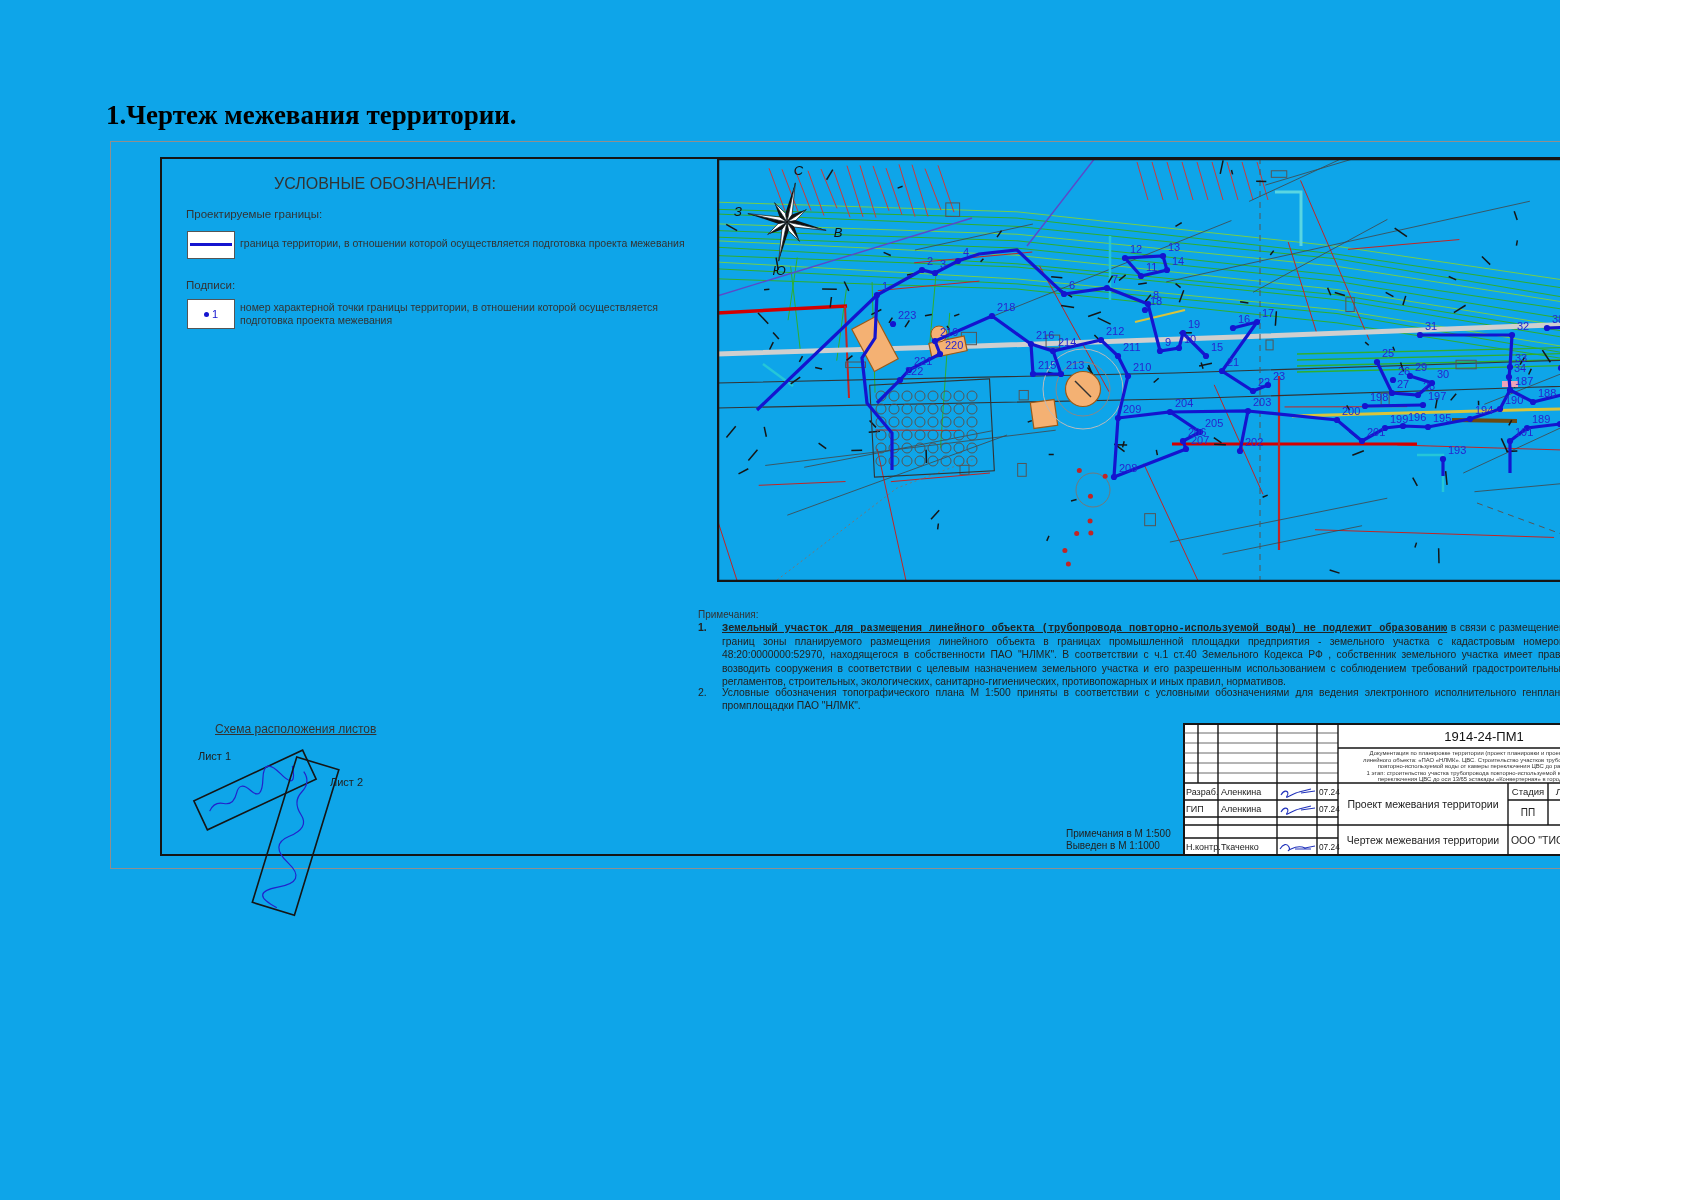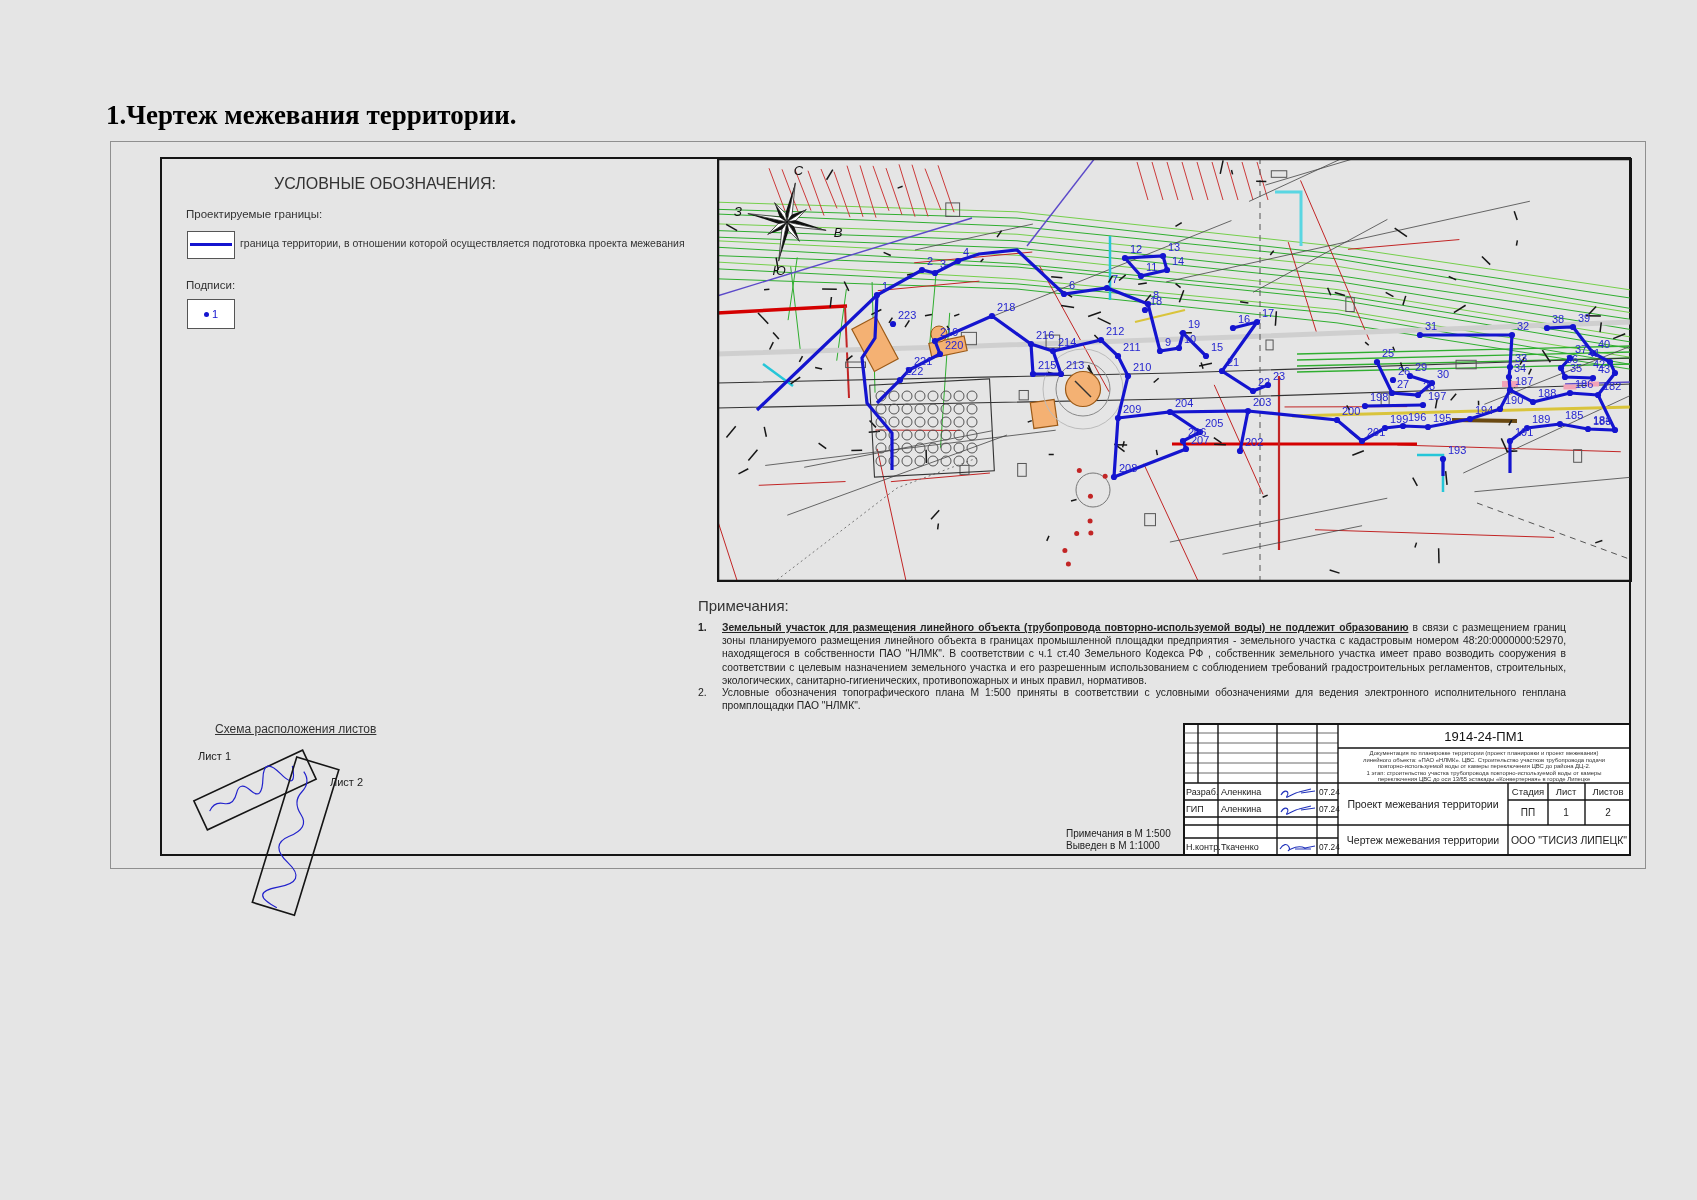--- a/index.html
+++ b/index.html
@@ -1,35 +1,35 @@
 <!DOCTYPE html>
 <html><head>
 <meta charset="utf-8">
 <style>
   html,body{margin:0;padding:0;background:#ffffff;}
-  .page{position:relative;width:1697px;height:1200px;background:#e5e5e5;overflow:hidden;
+  .page{position:relative;width:1560px;height:1200px;background:#0ea5e9;overflow:hidden;
         font-family:"Liberation Sans",sans-serif;color:#222;}
   .abs{position:absolute;}
   .drawing-title{left:106px;top:100px;font-family:"Liberation Serif",serif;
     font-weight:bold;font-size:27px;color:#000;}
   .outer-border{left:110px;top:141px;width:1534px;height:726px;border:1px solid #8f8f8f;}
   .inner-frame{left:160px;top:157px;width:1471px;height:699px;border:2px solid #151515;box-sizing:border-box;}
   
   .legend-header{left:210px;top:175px;width:350px;text-align:center;font-size:16px;color:#333;}
   .legend-group{font-size:11.5px;color:#333;}
   .sample-box{width:46px;height:26px;border:1px solid #555;background:#fff;}
   .sample-line{position:absolute;left:2px;right:2px;top:11px;height:3px;background:#1414cf;}
   .legend-desc{font-size:10.5px;color:#333;line-height:13px;}
   .pt-sample{font-size:11px;color:#1414cf;display:flex;align-items:center;justify-content:center;height:100%;}
   .pt-dot{width:5px;height:5px;border-radius:50%;background:#1414cf;display:inline-block;margin-right:3px;}
   
-  .notes-header{font-size:15px;color:#333;}
+  .notes-header{font-size:10px;color:#333;margin-top:12px;}
   .note-num{position:absolute;left:0;top:0;font-size:10.5px;font-weight:bold;}
   .note-text{margin-left:24px;font-size:10.3px;line-height:13.2px;text-align:justify;color:#222;}
-  .note-lead{font-weight:bold;text-decoration:underline;}
+  .note-lead{font-weight:bold;text-decoration:underline;font-family:Liberation Mono, monospace;}
   
   .scheme-header{font-size:12px;text-decoration:underline;color:#333;}
   .plot-note{font-size:10px;line-height:12px;color:#222;}
   svg text{font-family:"Liberation Sans",sans-serif;}
 </style>
 </head>
 <body>
 
 <div class="page">
 
@@ -44,20 +44,21 @@
     <div class="sample-line"></div>
   </div>
   <div class="abs legend-desc" style="left:240px;top:237px;width:540px;">граница территории, в отношении которой осуществляется подготовка проекта межевания</div>
   <div class="abs legend-group" style="left:186px;top:279px;">Подписи:</div>
   <div class="abs sample-box" style="left:187px;top:299px;height:28px;">
     <div class="pt-sample">
         <span class="pt-dot"></span>
         <span>1</span>
       </div>
   </div>
+  <div class="abs legend-desc" style="left:240px;top:301px;width:430px;">номер характерной точки границы территории, в отношении которой осуществляется подготовка проекта межевания</div>
 
   <svg id="map-svg" class="abs" style="left:717px;top:158px;" width="915" height="424" viewBox="0 0 915 424">
       <g>
         <polyline points="0,44.17619637679309 300,53.80412618815899 620,88.30669731041417 915,132.12395020248368" fill="none" stroke="#74cf4a" stroke-width="1"></polyline>
         <polyline points="0,51.32434363057837 300,60.045118629932404 620,96.20200328761712 915,140.30807648971677" fill="none" stroke="#2fae2f" stroke-width="1"></polyline>
         <polyline points="0,56.030834725592285 300,68.38086112216115 620,100.87496018782258 915,150.71599286189303" fill="none" stroke="#2fae2f" stroke-width="1"></polyline>
         <polyline points="0,65.84983059111983 300,76.23147984594107 620,108.31861007865518 915,154.83374614454806" fill="none" stroke="#74cf4a" stroke-width="1"></polyline>
         <polyline points="0,72.58907028660178 300,82.77100852830335 620,117.3368265661411 915,161.54151449352503" fill="none" stroke="#2fae2f" stroke-width="1"></polyline>
         <polyline points="0,79.15332180564292 300,90.09259188151918 620,123.36185726569965 915,171.74627827480435" fill="none" stroke="#2fae2f" stroke-width="1"></polyline>
         <polyline points="0,82.80543272080831 300,97.27226186194457 620,131.55663723964244 915,179.18148717982695" fill="none" stroke="#74cf4a" stroke-width="1"></polyline>

